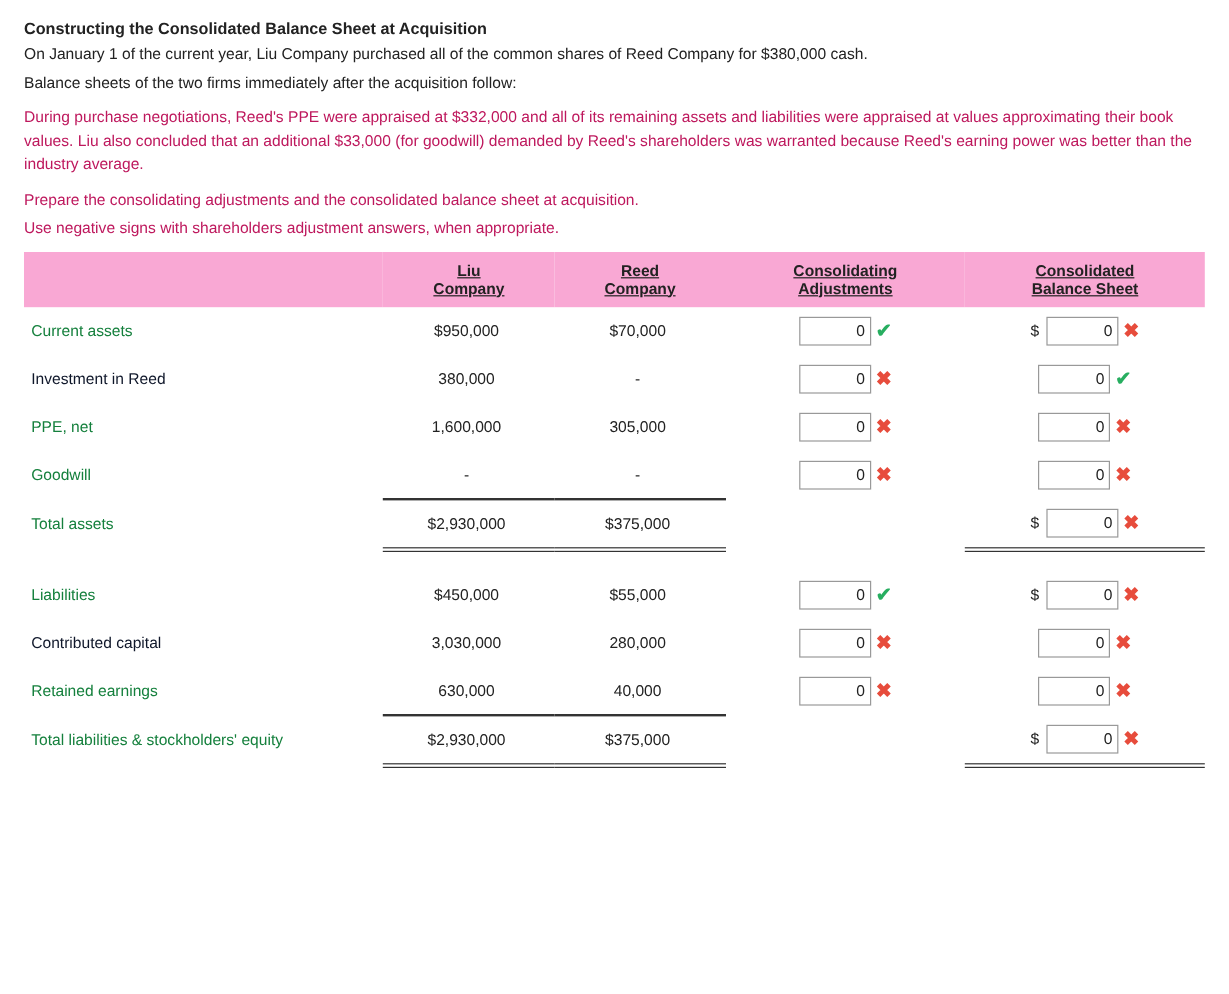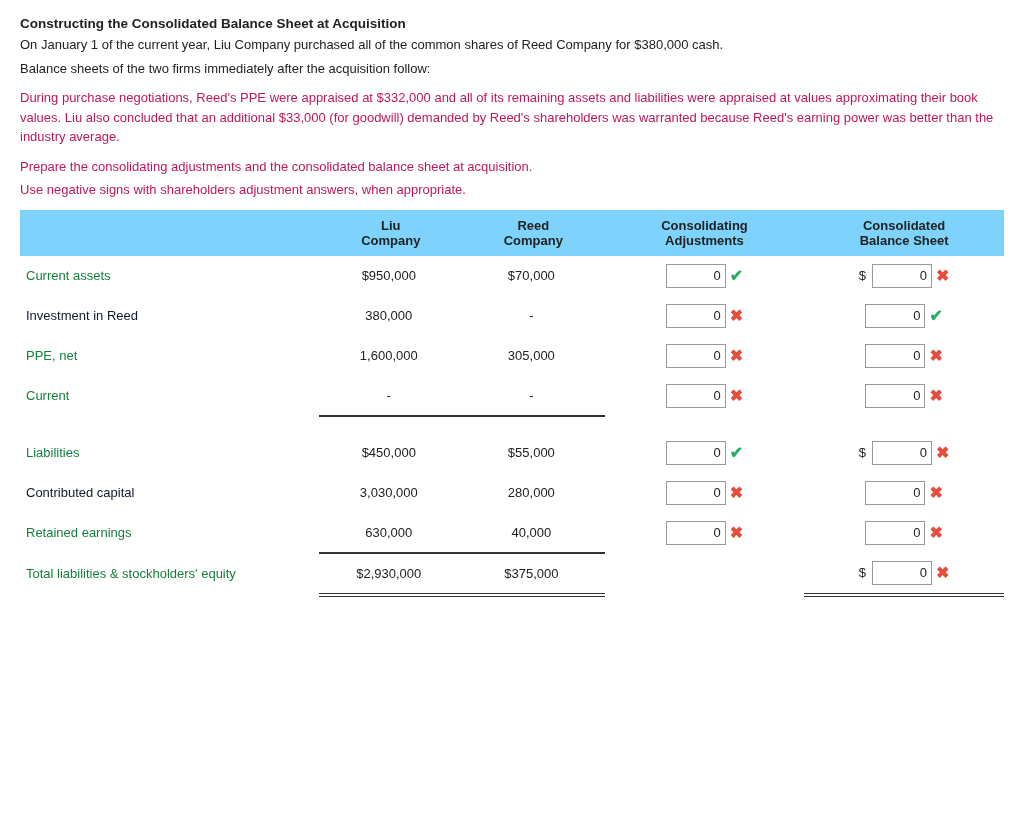--- a/index.html
+++ b/index.html
@@ -30,21 +30,22 @@
     .section-gap { margin-bottom: 10px; }
 
     
     .balance-table {
       width: 100%;
       border-collapse: collapse;
       margin-top: 10px;
       font-size: 13px;
     }
     .balance-table thead tr {
-      background-color: #7dd3fc;
+      background-color: #f9a8d4;
+      text-decoration: underline;
     }
     .balance-table thead th {
       padding: 8px 6px;
       text-align: center;
       font-weight: bold;
       font-size: 13px;
       vertical-align: bottom;
       border: none;
     }
     .balance-table thead th.label-col {
@@ -176,31 +177,44 @@
           </div>
         </td>
         <td>
           <div class="input-cell">
             <input type="text" class="entry" value="0" style="">
             <span class="cross-icon">✖</span>
           </div>
         </td>
       </tr>
       <tr>
-        <td class="label-cell">Current</td>
+        <td class="label-cell">Goodwill</td>
         <td class="num-cell" style="border-bottom: 2px solid rgb(51, 51, 51);">-</td>
         <td class="num-cell" style="border-bottom: 2px solid rgb(51, 51, 51);">-</td>
         <td>
           <div class="input-cell">
             <input type="text" class="entry" value="0" style="">
             <span class="cross-icon">✖</span>
           </div>
         </td>
         <td>
           <div class="input-cell">
+            <input type="text" class="entry" value="0" style="">
+            <span class="cross-icon">✖</span>
+          </div>
+        </td>
+      </tr>
+      <tr>
+        <td class="label-cell">Total assets</td>
+        <td class="num-cell" style="border-bottom: 4px double rgb(51, 51, 51);">$2,930,000</td>
+        <td class="num-cell" style="border-bottom: 4px double rgb(51, 51, 51);">$375,000</td>
+        <td></td>
+        <td style="border-bottom: 4px double rgb(51, 51, 51);">
+          <div class="input-cell">
+            <span class="dollar-sign">$</span>
             <input type="text" class="entry" value="0" style="">
             <span class="cross-icon">✖</span>
           </div>
         </td>
       </tr>
       <tr class="spacer-row">
         <td colspan="5"></td>
       </tr>
       <tr>
         <td class="label-cell">Liabilities</td>

